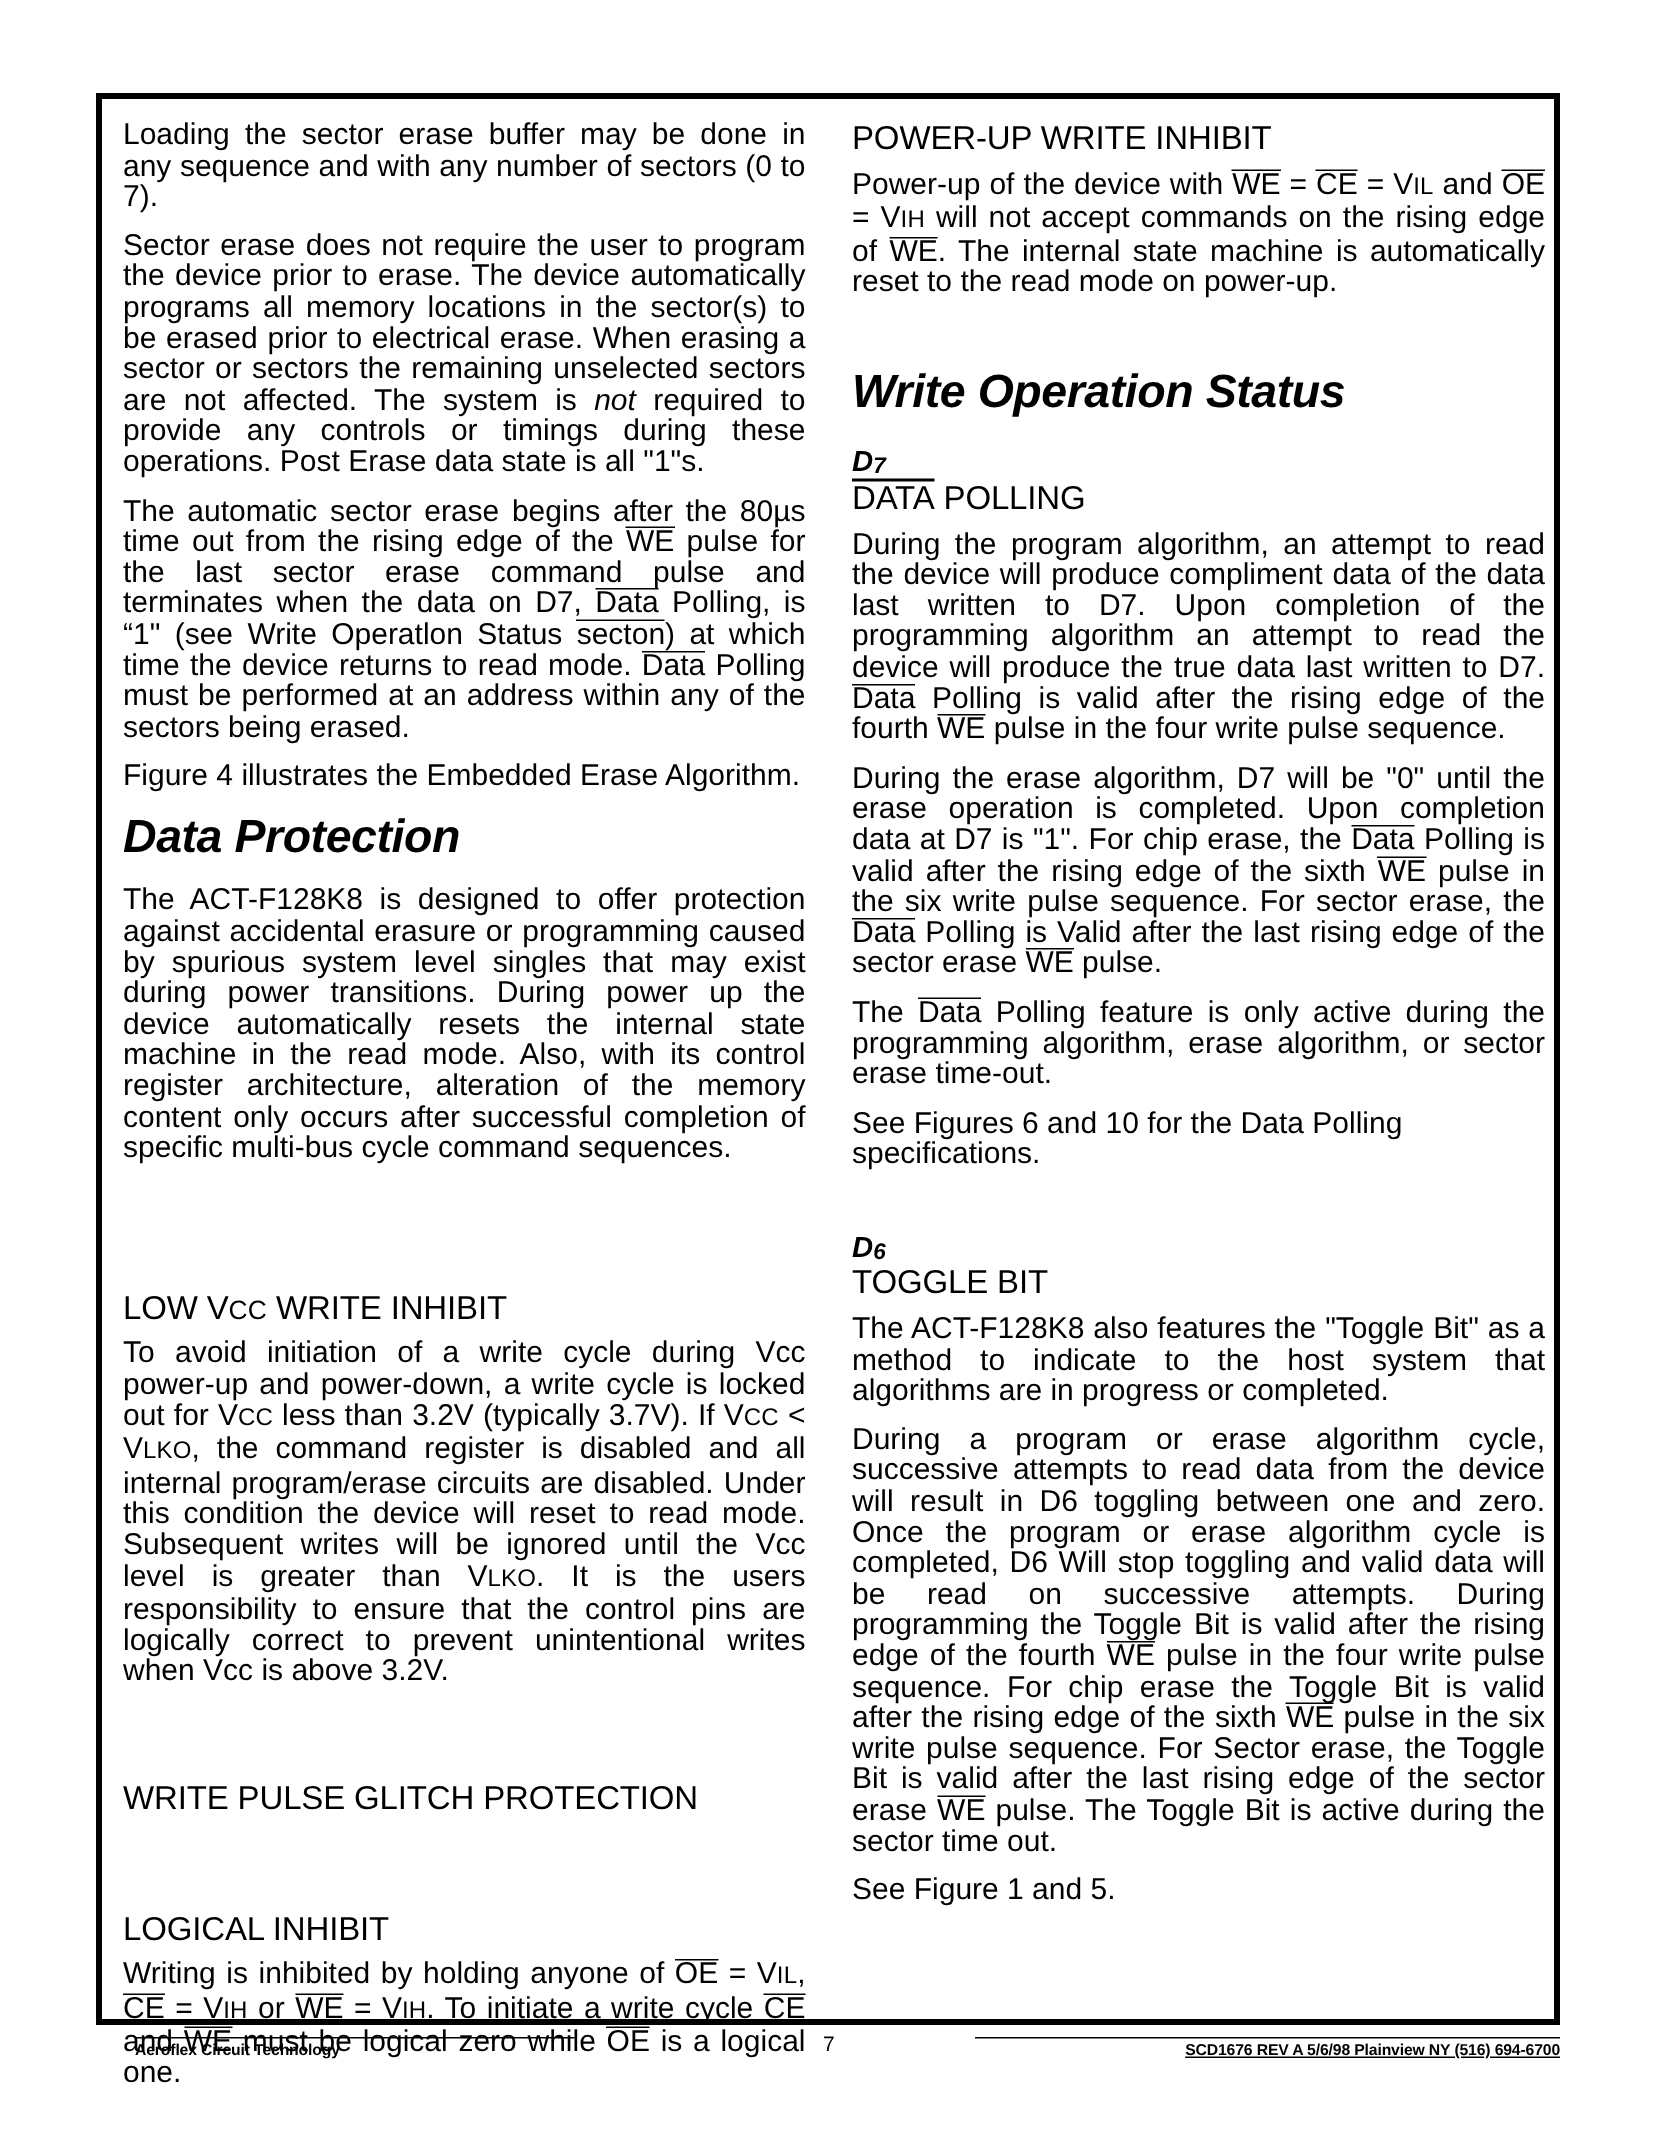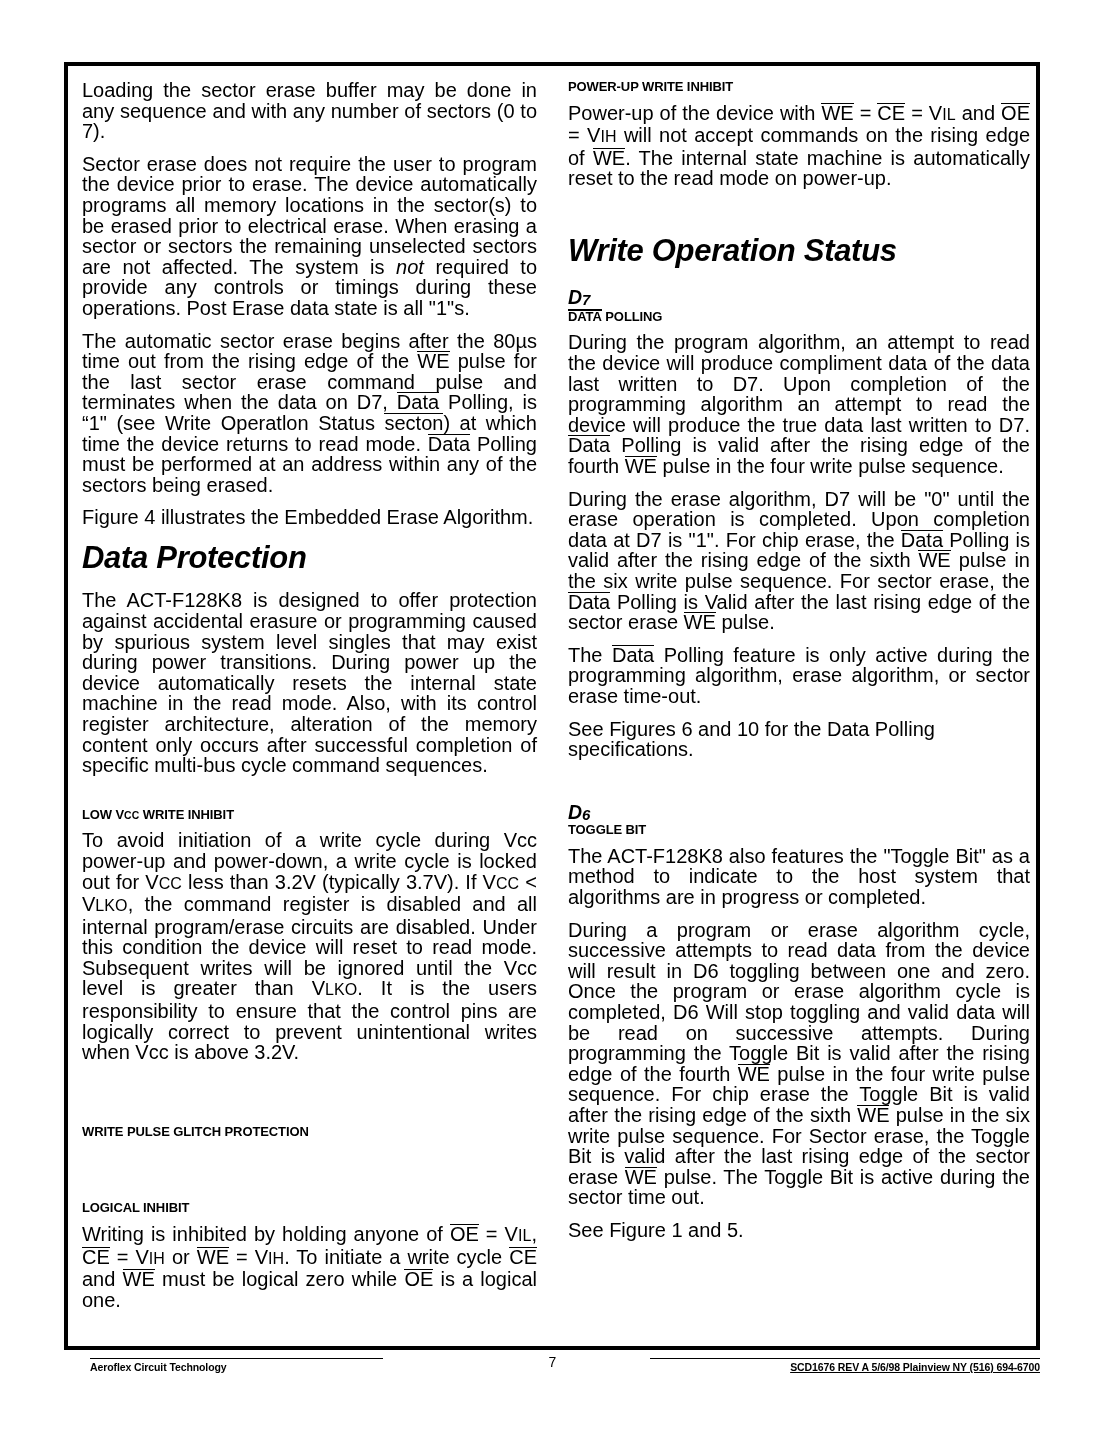--- a/index.html
+++ b/index.html
@@ -52,28 +52,28 @@
     font-size: 31px;
     font-weight: bold;
     font-style: italic;
     margin: 22px 0 16px 0;
     line-height: 1.05;
     letter-spacing: -0.3px;
   }
   h1.section.tight { margin-top: 14px; }
 
   h2.sub {
-    font-size: 13px;
-    font-weight: bold;
+    font-size: 22px;
+    font-weight: normal;
     margin: 30px 0 8px 0;
     line-height: 1.12;
     letter-spacing: -0.1px;
   }
   h2.sub.first { margin-top: 0; }
-  h2.sub.gap-lg { margin-top: 32px; }
+  h2.sub.gap-lg { margin-top: 84px; }
   h2.sub.gap-xl { margin-top: 62px; }
 
   .dlabel {
     font-size: 19.5px;
     font-weight: bold;
     margin: 22px 0 0 0;
     line-height: 1.05;
     font-style: italic;
   }
   .dlabel .sub7 {

